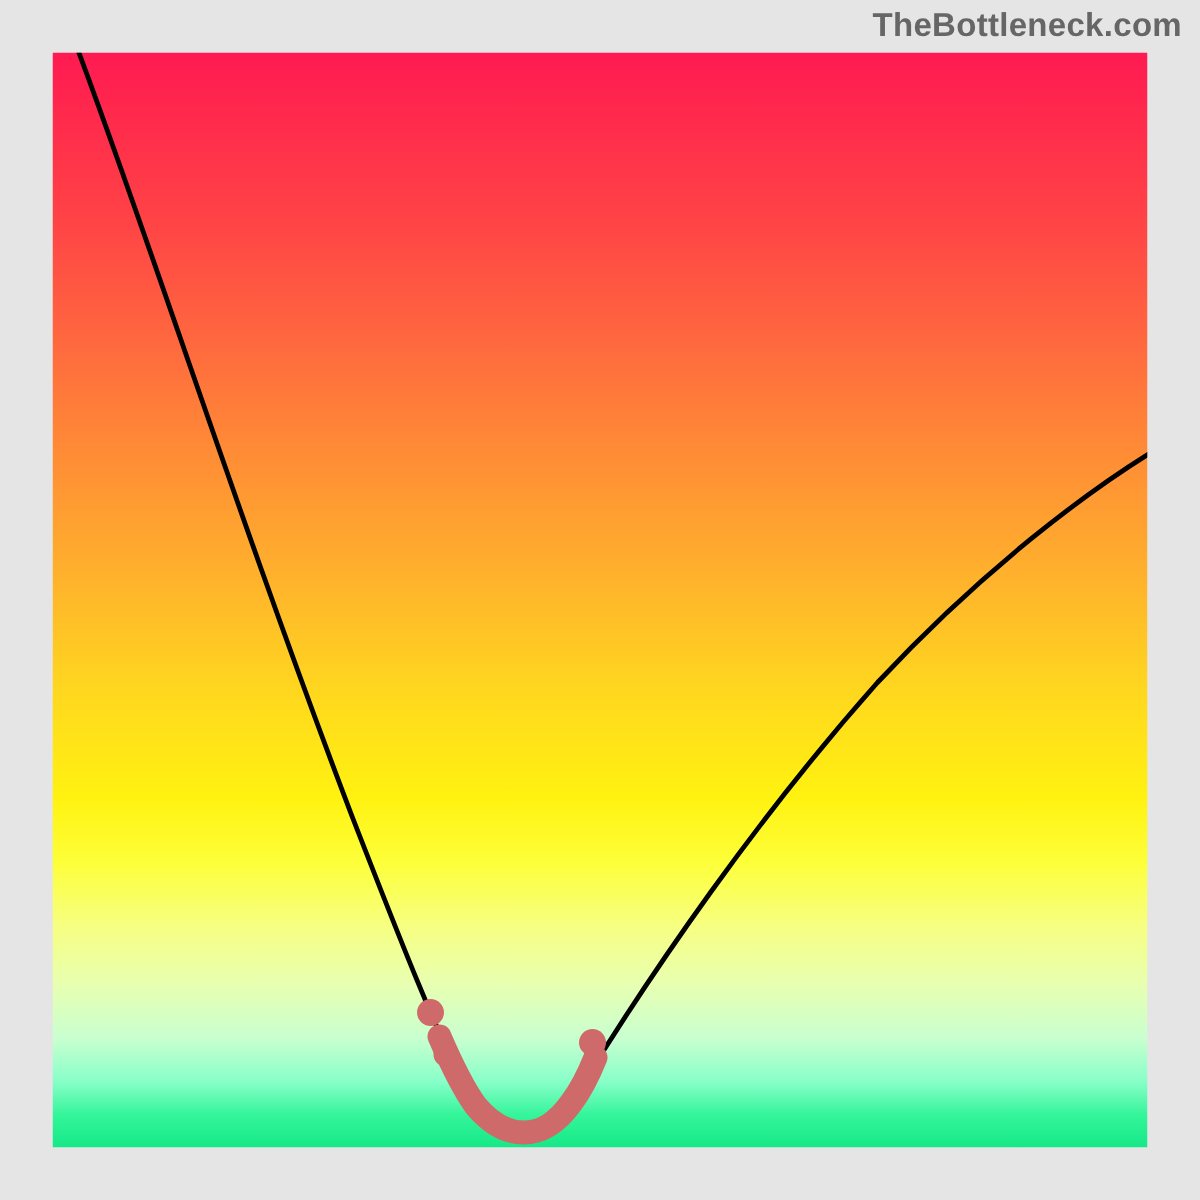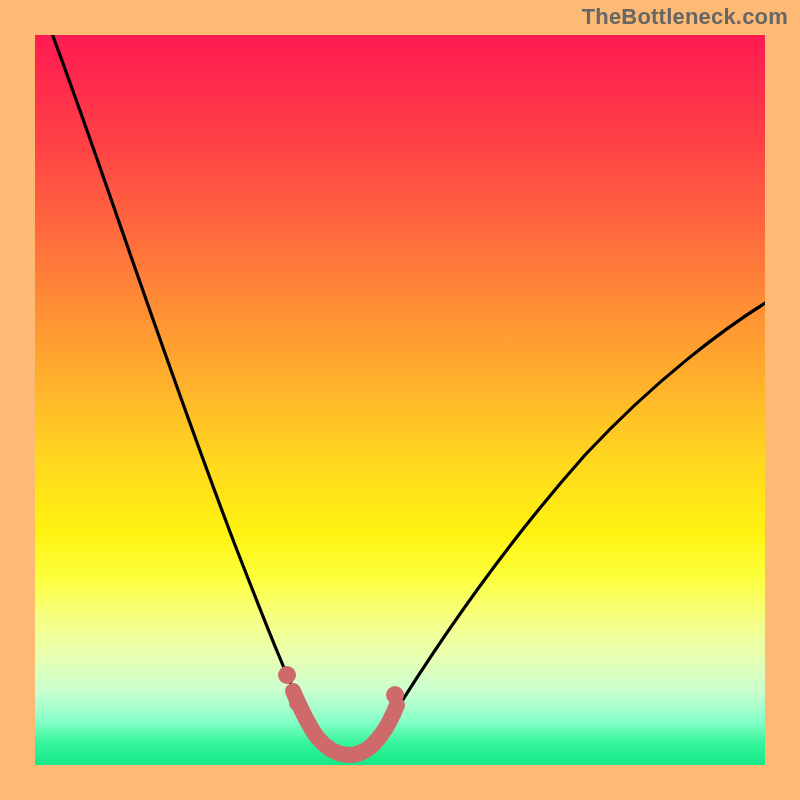--- a/index.html
+++ b/index.html
@@ -8,21 +8,21 @@
     width: 800px;
     height: 800px;
     background: #000;
     overflow: hidden;
     font-family: Arial, Helvetica, sans-serif;
   }
   .stage {
     position: relative;
     width: 800px;
     height: 800px;
-    background: #fdba74;
+    background: #e5e5e5;
   }
   .watermark {
     position: absolute;
     top: 4px;
     right: 12px;
     color: #666;
     font-size: 22px;
     font-weight: 600;
     letter-spacing: 0.2px;
     z-index: 50;

